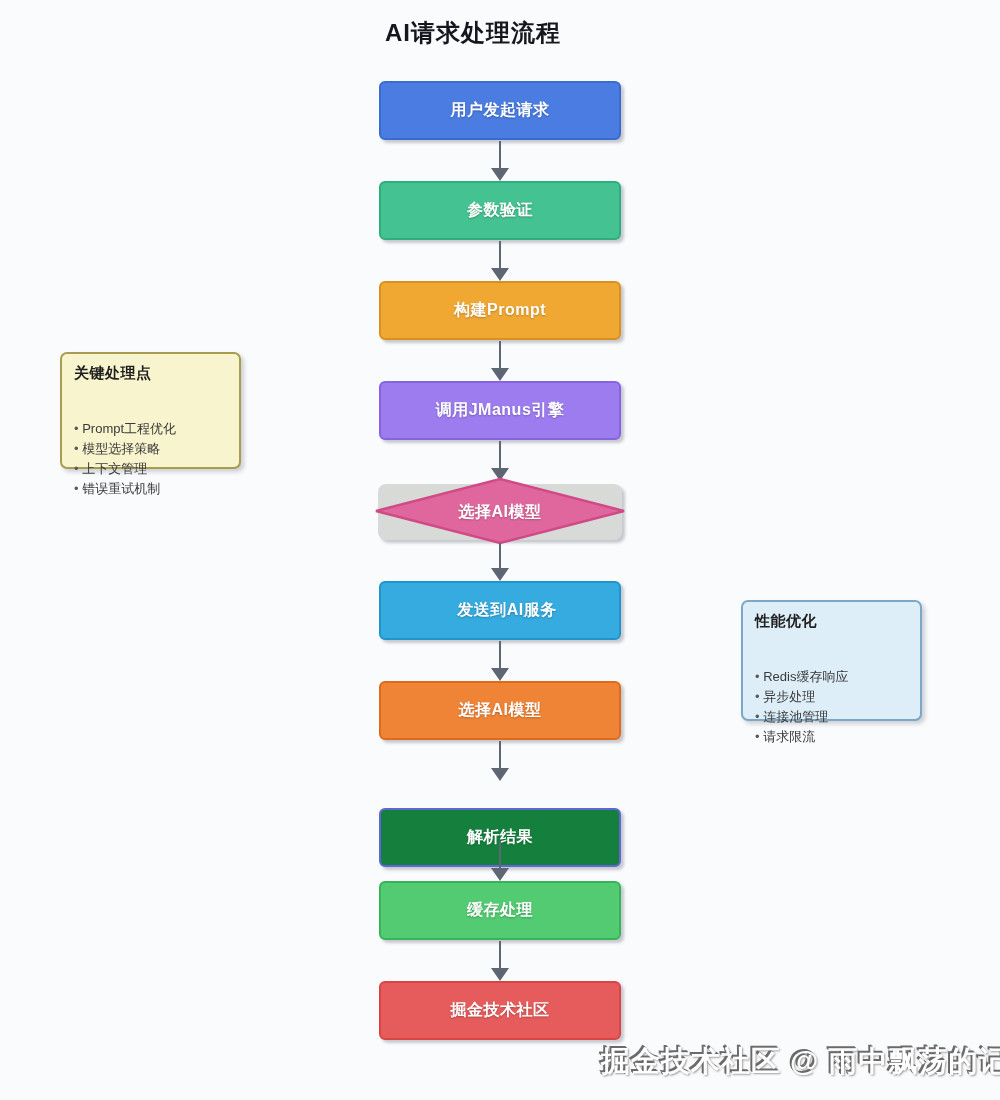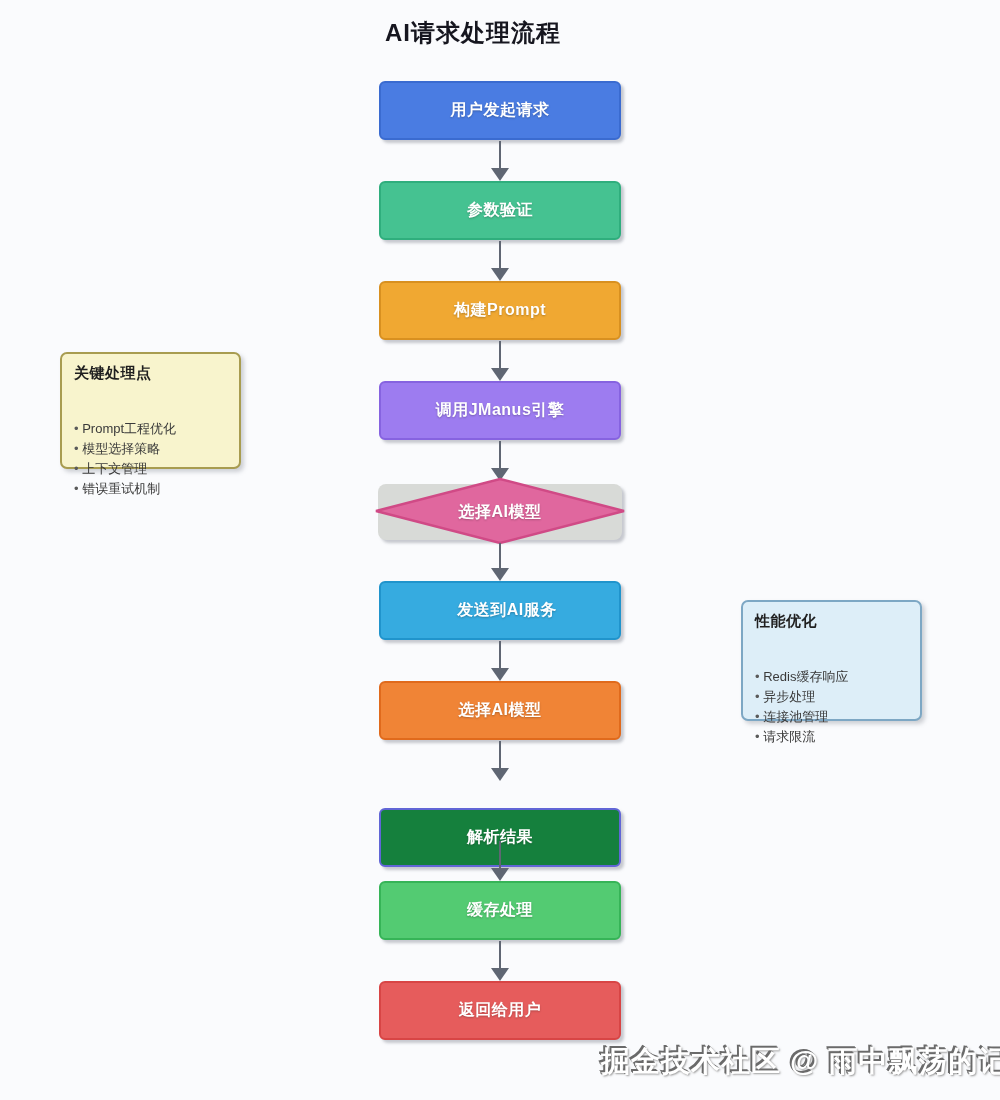--- a/index.html
+++ b/index.html
@@ -172,21 +172,21 @@
   <div class="edge" style="top:841px"></div>
   <div class="edge-head" style="top:868px"></div>
 
   <div class="node" style="top: 881px; background: rgb(83, 203, 114); border-color: rgb(54, 180, 87);">
     <span class="node-label">缓存处理</span>
   </div>
   <div class="edge" style="top:941px"></div>
   <div class="edge-head" style="top:968px"></div>
 
   <div class="node" style="top: 981px; background: rgb(230, 92, 92); border-color: rgb(216, 69, 69);">
-    <span class="node-label">返回给用户</span>
+    <span class="node-label">掘金技术社区</span>
   </div>
 
   <div class="note note-left" style="background: rgb(248, 244, 205); border-color: rgb(168, 156, 80);">
     <div class="note-title">关键处理点</div>
     <ul>
       <li>Prompt工程优化</li>
       <li>模型选择策略</li>
       <li>上下文管理</li>
       <li>错误重试机制</li>
     </ul>

